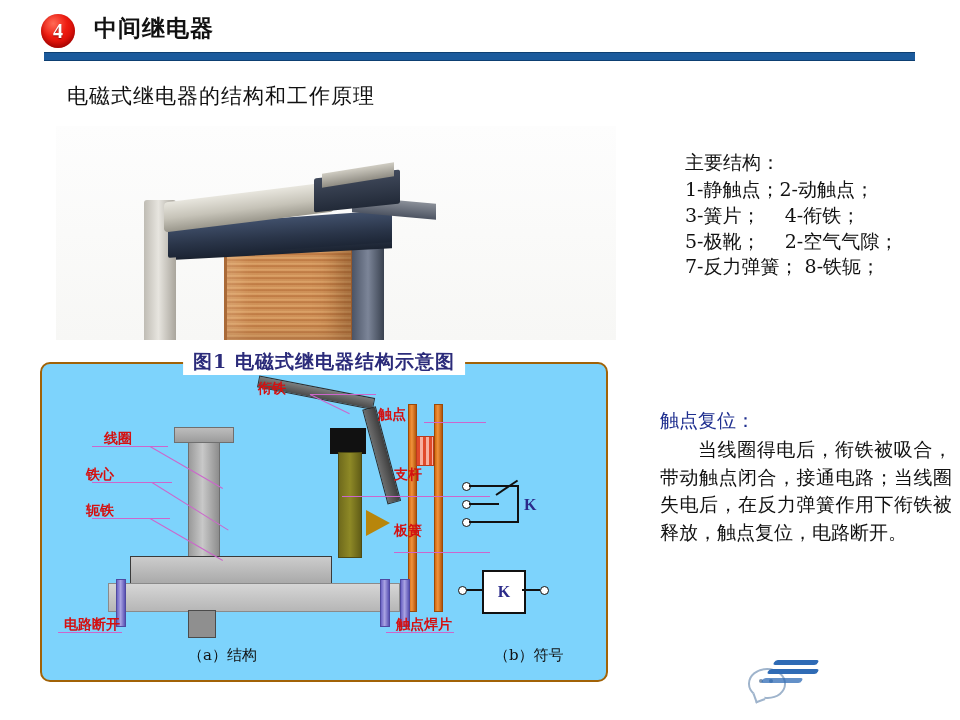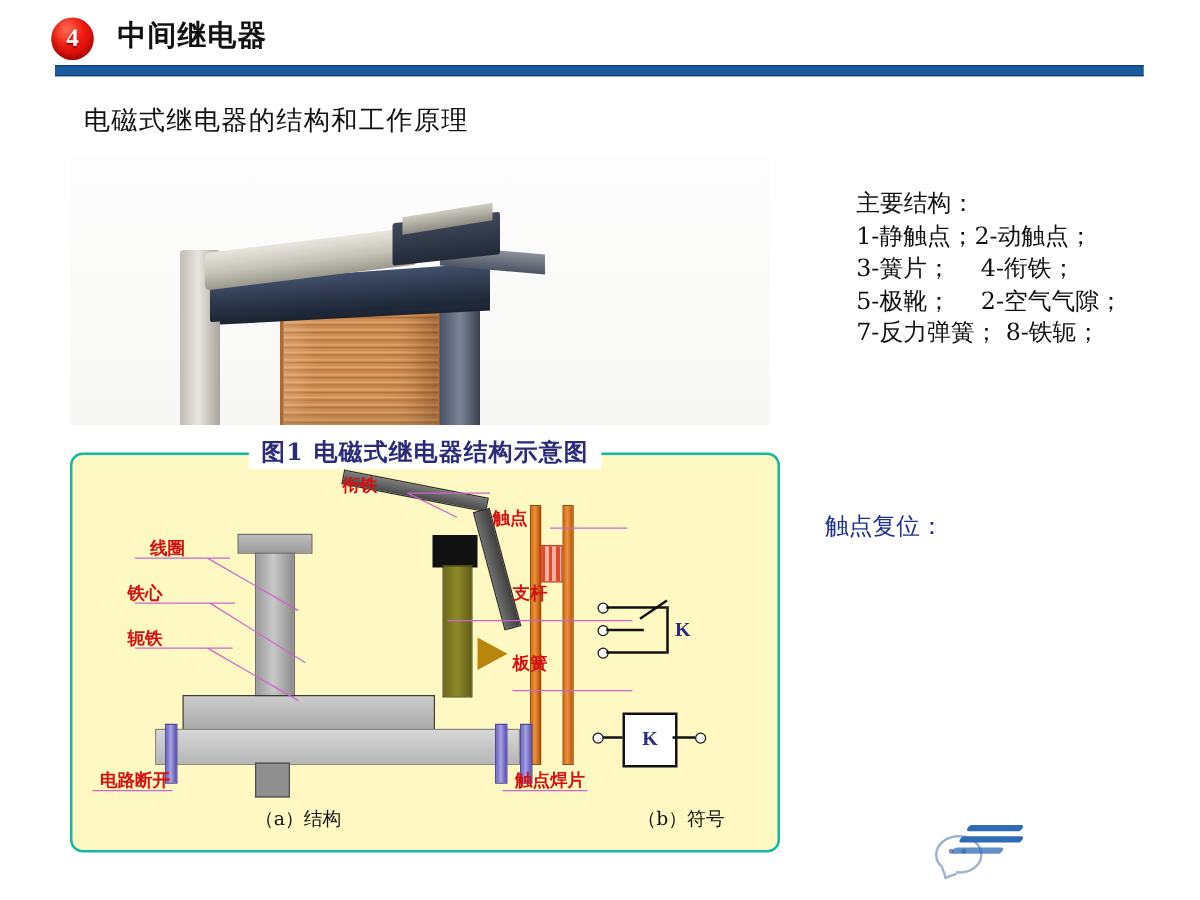--- a/index.html
+++ b/index.html
@@ -135,25 +135,25 @@
   }
   #ph-base-plate {
     left: 120px; top: 112px; width: 216px; height: 16px;
     background: linear-gradient(180deg,#2f3a4e,#1a2230);
     transform: skewY(-3deg);
   }
 
   
   #diagram-panel {
     position: absolute;
-    left: 56px; top: 362px;
+    left: 40px; top: 362px;
     width: 564px; height: 316px;
-    border: 2px solid #14b8a6;
+    border: 2px solid #a16207;
     border-radius: 10px;
-    background: #fef9c3;
+    background: #7dd3fc;
   }
   #diagram-title {
     position: absolute;
     left: 50%;
     top: -15px;
     transform: translateX(-50%);
     background: #ffffff;
     padding: 0 10px;
     font-size: 19px;
     font-weight: bold;
@@ -487,20 +487,21 @@
 <div id="right-col">
   <div id="structure-heading">主要结构：</div>
   <div class="struct-line">1-静触点；2-动触点；</div>
   <div class="struct-line">3-簧片；    4-衔铁；</div>
   <div class="struct-line">5-极靴；    2-空气气隙；</div>
   <div class="struct-line">7-反力弹簧； 8-铁轭；</div>
 </div>
 
 <div id="principle-block">
   <div id="principle-heading">触点复位：</div>
+  <div id="principle-body">当线圈得电后，衔铁被吸合，带动触点闭合，接通电路；当线圈失电后，在反力弹簧作用下衔铁被释放，触点复位，电路断开。</div>
 </div>
 
 <div id="watermark">
   <div id="wm-bubble">
     <div class="wm-eye" id="wm-eye-1"></div>
     <div class="wm-eye" id="wm-eye-2"></div>
   </div>
   <div class="wm-streak" id="wm-streak-1"></div>
   <div class="wm-streak" id="wm-streak-2"></div>
   <div class="wm-streak" id="wm-streak-3"></div>

